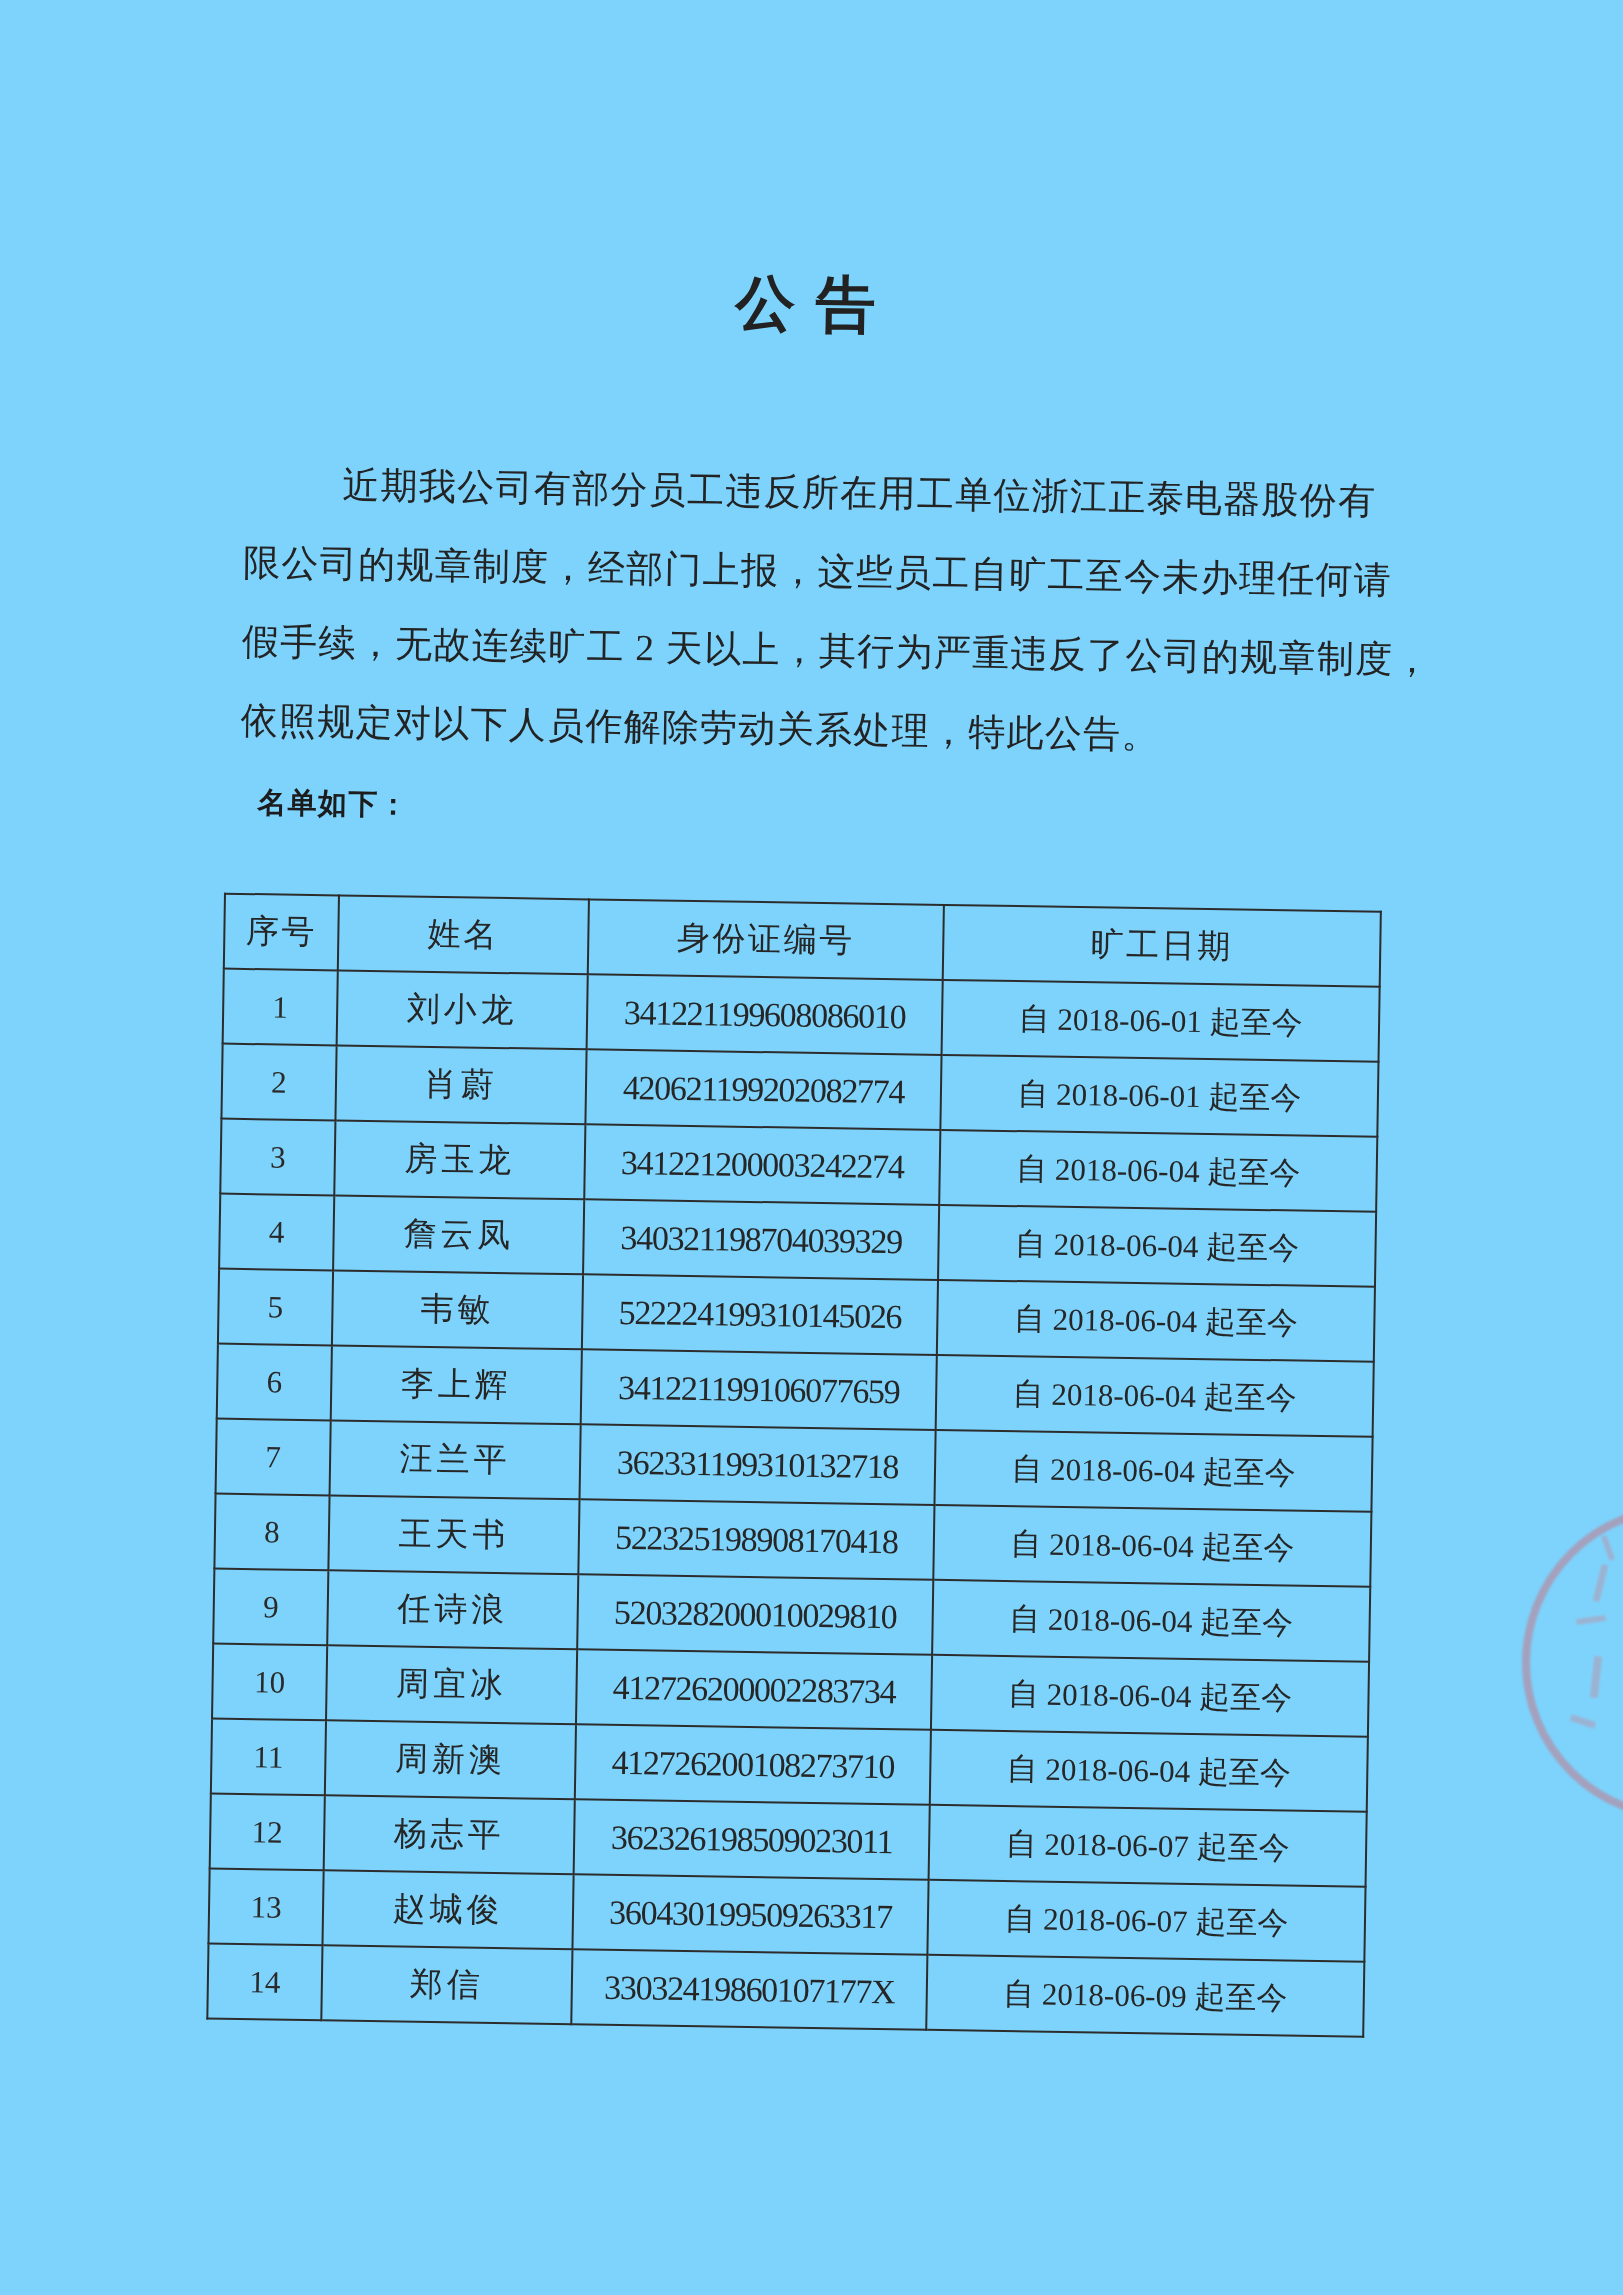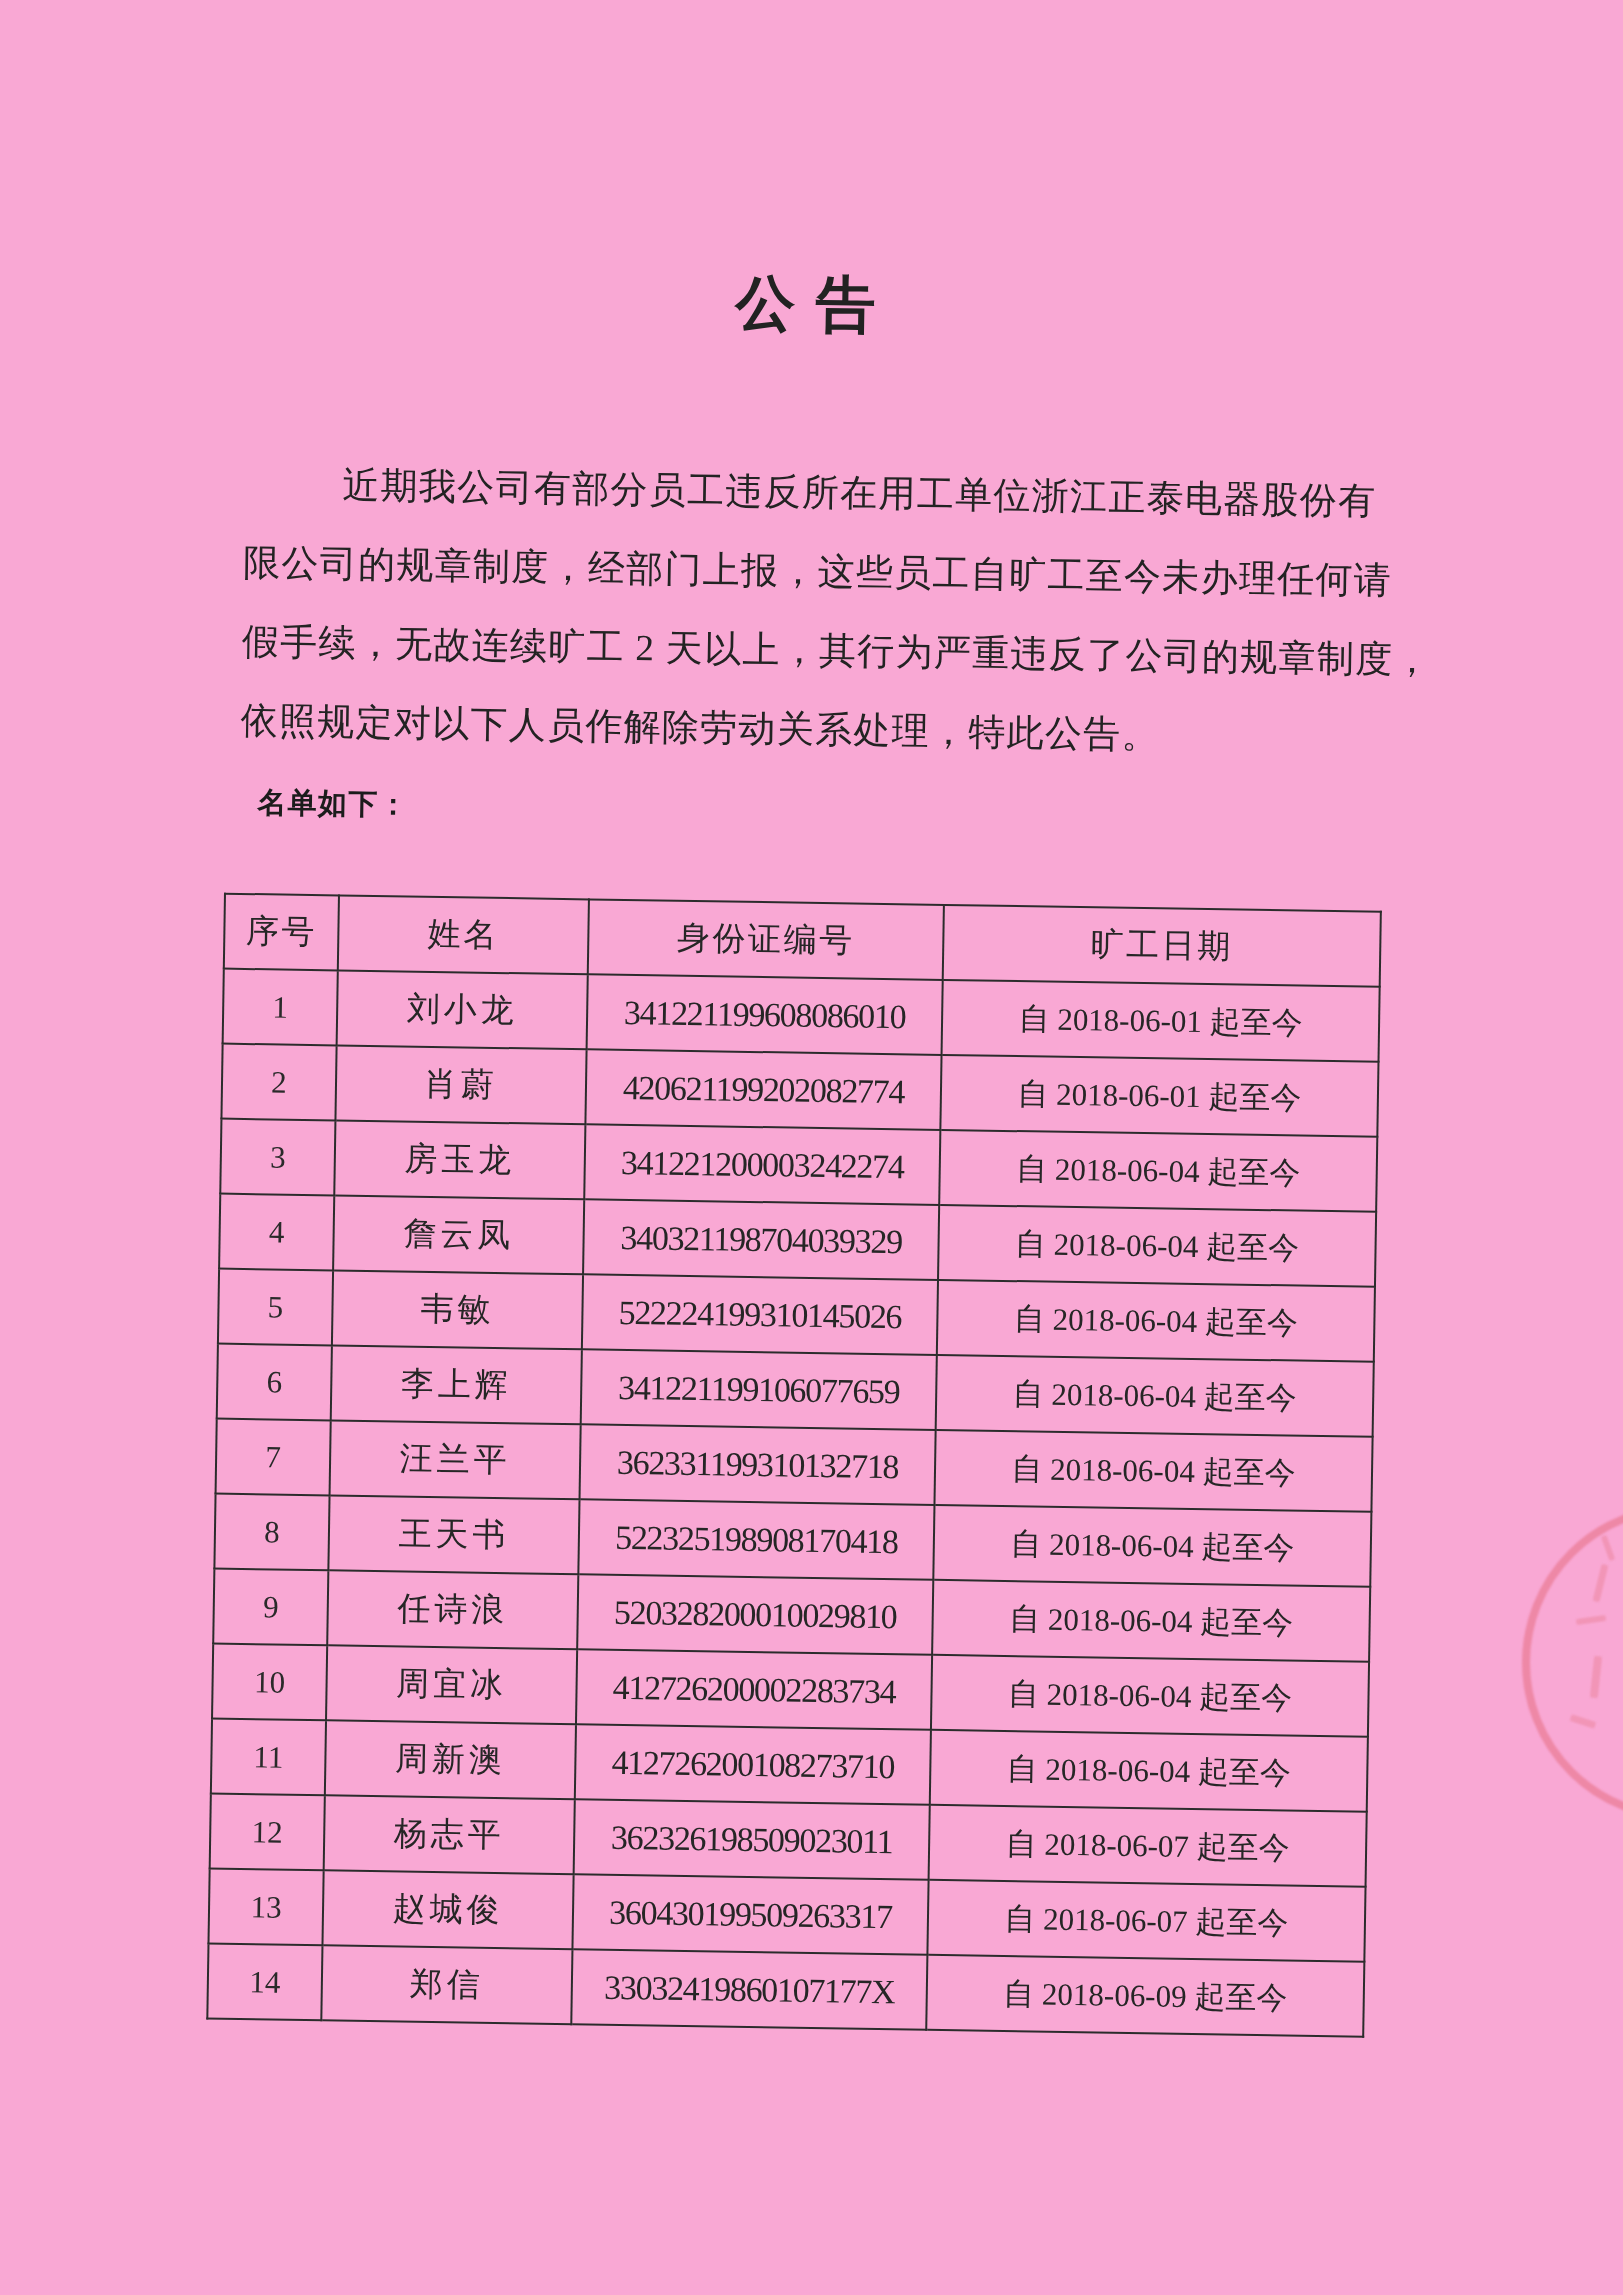--- a/index.html
+++ b/index.html
@@ -1,19 +1,19 @@
 <!DOCTYPE html>
 <html style="font-size:10.5px"><head>
 <meta charset="utf-8">
 <style>
   html,body{margin:0;padding:0;background:#e8e8e8;}
   .page{
     position:relative;
     width:1623px;height:2295px;
-    background:#f9a8d4;
+    background:#7dd3fc;
     overflow:hidden;
     font-family:"Liberation Serif","DejaVu Serif",serif;
     color:#1f1f1f;
   }
   .content{
     position:absolute;left:0;top:0;width:1623px;height:2295px;
     transform:rotate(0.9deg);
     transform-origin:0 0;
   }
   .title{

